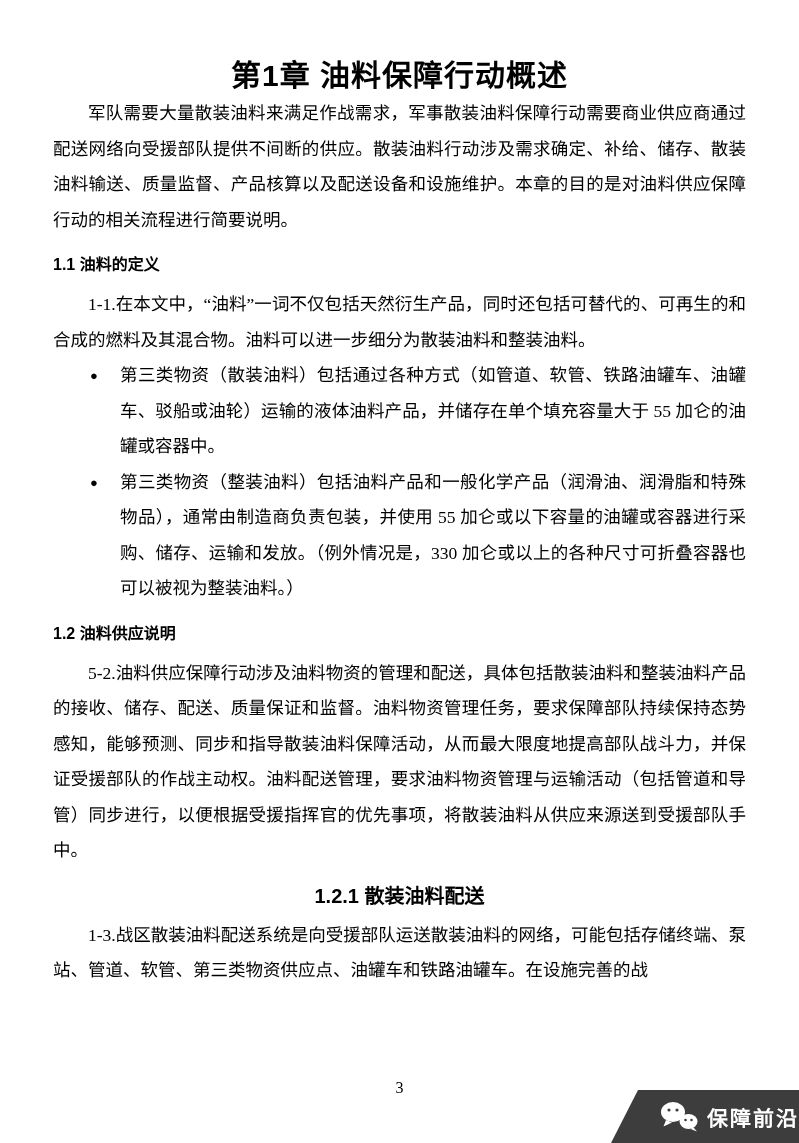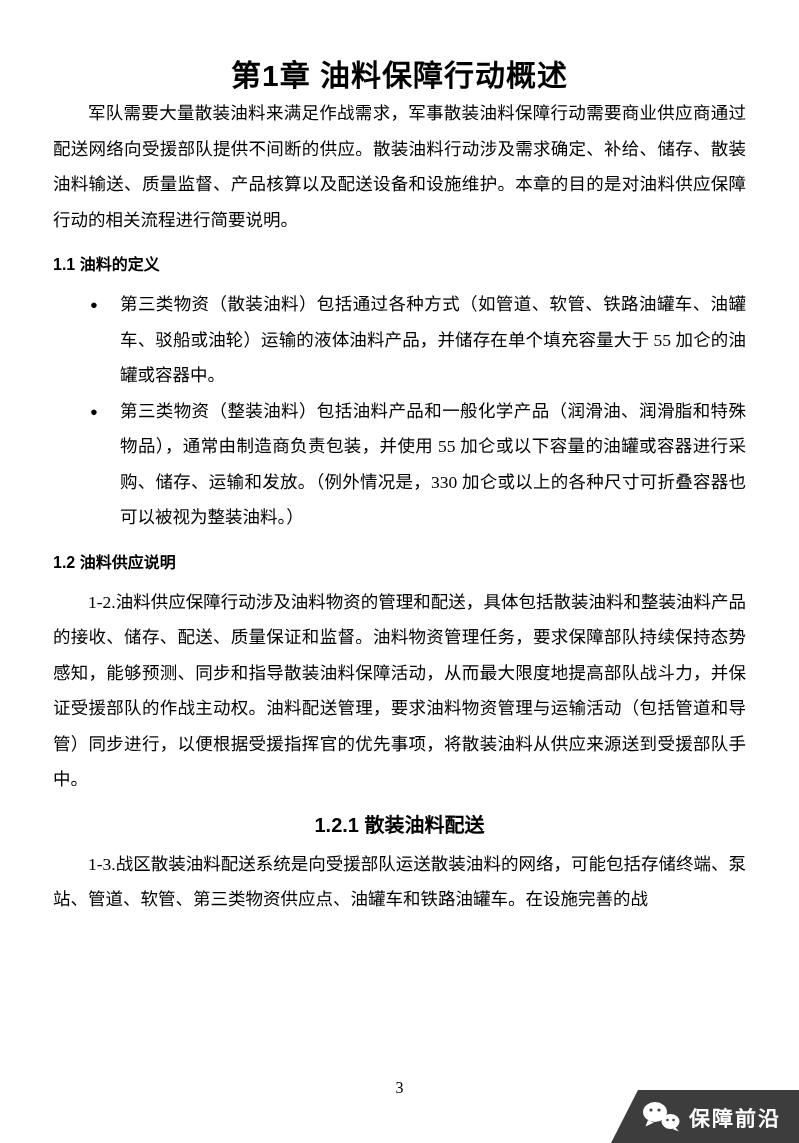--- a/index.html
+++ b/index.html
@@ -71,21 +71,21 @@
   .watermark {
     position: absolute;
     right: 0; bottom: 0;
     width: 188px; height: 53px;
     background: #3d3d3d;
     clip-path: polygon(27px 0, 100% 0, 100% 100%, 0 100%);
     display: flex;
     align-items: center;
     justify-content: flex-end;
     gap: 8px;
-    padding-right: 18px;
+    padding-right: 0;
     box-sizing: border-box;
   }
   .watermark-label {
     font-family: "Liberation Sans", sans-serif;
     font-weight: bold;
     font-size: 21px;
     color: #ffffff;
     letter-spacing: 2px;
     white-space: nowrap;
   }
@@ -96,35 +96,36 @@
 
 <div class="page">
   <div class="content">
 
     <h1 class="chapter-title">第1章 油料保障行动概述</h1>
 
     <p class="body-text indent intro">军队需要大量散装油料来满足作战需求，军事散装油料保障行动需要商业供应商通过配送网络向受援部队提供不间断的供应。散装油料行动涉及需求确定、补给、储存、散装油料输送、质量监督、产品核算以及配送设备和设施维护。本章的目的是对油料供应保障行动的相关流程进行简要说明。</p>
 
     <h2 class="sec-heading">1.1 油料的定义</h2>
 
+    <p class="body-text indent">1-1.在本文中，“油料”一词不仅包括天然衍生产品，同时还包括可替代的、可再生的和合成的燃料及其混合物。油料可以进一步细分为散装油料和整装油料。</p>
 
     <ul class="bullets">
       <li>
         <span class="bullet-dot">●</span>
         <p class="body-text">第三类物资（散装油料）包括通过各种方式（如管道、软管、铁路油罐车、油罐车、驳船或油轮）运输的液体油料产品，并储存在单个填充容量大于 55 加仑的油罐或容器中。</p>
       </li>
       <li>
         <span class="bullet-dot">●</span>
         <p class="body-text">第三类物资（整装油料）包括油料产品和一般化学产品（润滑油、润滑脂和特殊物品），通常由制造商负责包装，并使用 55 加仑或以下容量的油罐或容器进行采购、储存、运输和发放。（例外情况是，330 加仑或以上的各种尺寸可折叠容器也可以被视为整装油料。）</p>
       </li>
     </ul>
 
     <h2 class="sec-heading">1.2 油料供应说明</h2>
 
-    <p class="body-text indent">1-2.油料供应保障行动涉及油料物资的管理和配送，具体包括散装油料和整装油料产品的接收、储存、配送、质量保证和监督。油料物资管理任务，要求保障部队持续保持态势感知，能够预测、同步和指导散装油料保障活动，从而最大限度地提高部队战斗力，并保证受援部队的作战主动权。油料配送管理，要求油料物资管理与运输活动（包括管道和导管）同步进行，以便根据受援指挥官的优先事项，将散装油料从供应来源送到受援部队手中。</p>
+    <p class="body-text indent">5-2.油料供应保障行动涉及油料物资的管理和配送，具体包括散装油料和整装油料产品的接收、储存、配送、质量保证和监督。油料物资管理任务，要求保障部队持续保持态势感知，能够预测、同步和指导散装油料保障活动，从而最大限度地提高部队战斗力，并保证受援部队的作战主动权。油料配送管理，要求油料物资管理与运输活动（包括管道和导管）同步进行，以便根据受援指挥官的优先事项，将散装油料从供应来源送到受援部队手中。</p>
 
     <h3 class="subsec-heading">1.2.1 散装油料配送</h3>
 
     <p class="body-text indent">1-3.战区散装油料配送系统是向受援部队运送散装油料的网络，可能包括存储终端、泵站、管道、软管、第三类物资供应点、油罐车和铁路油罐车。在设施完善的战</p>
 
   </div>
 
   <div class="page-number">3</div>
 
   <div class="watermark">

